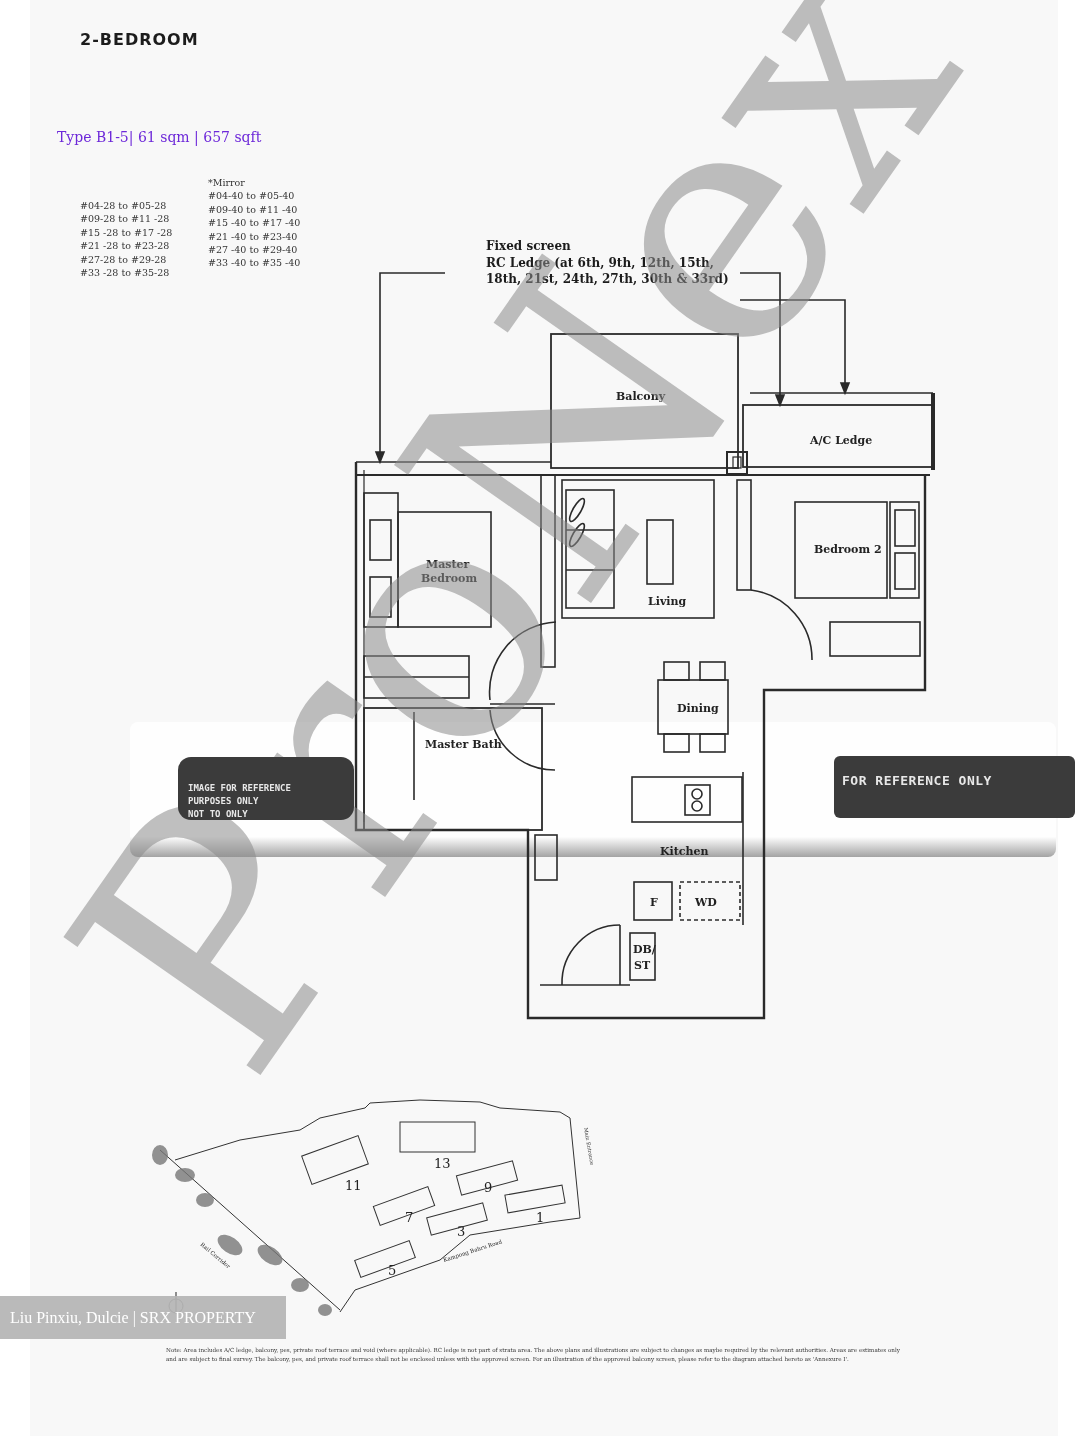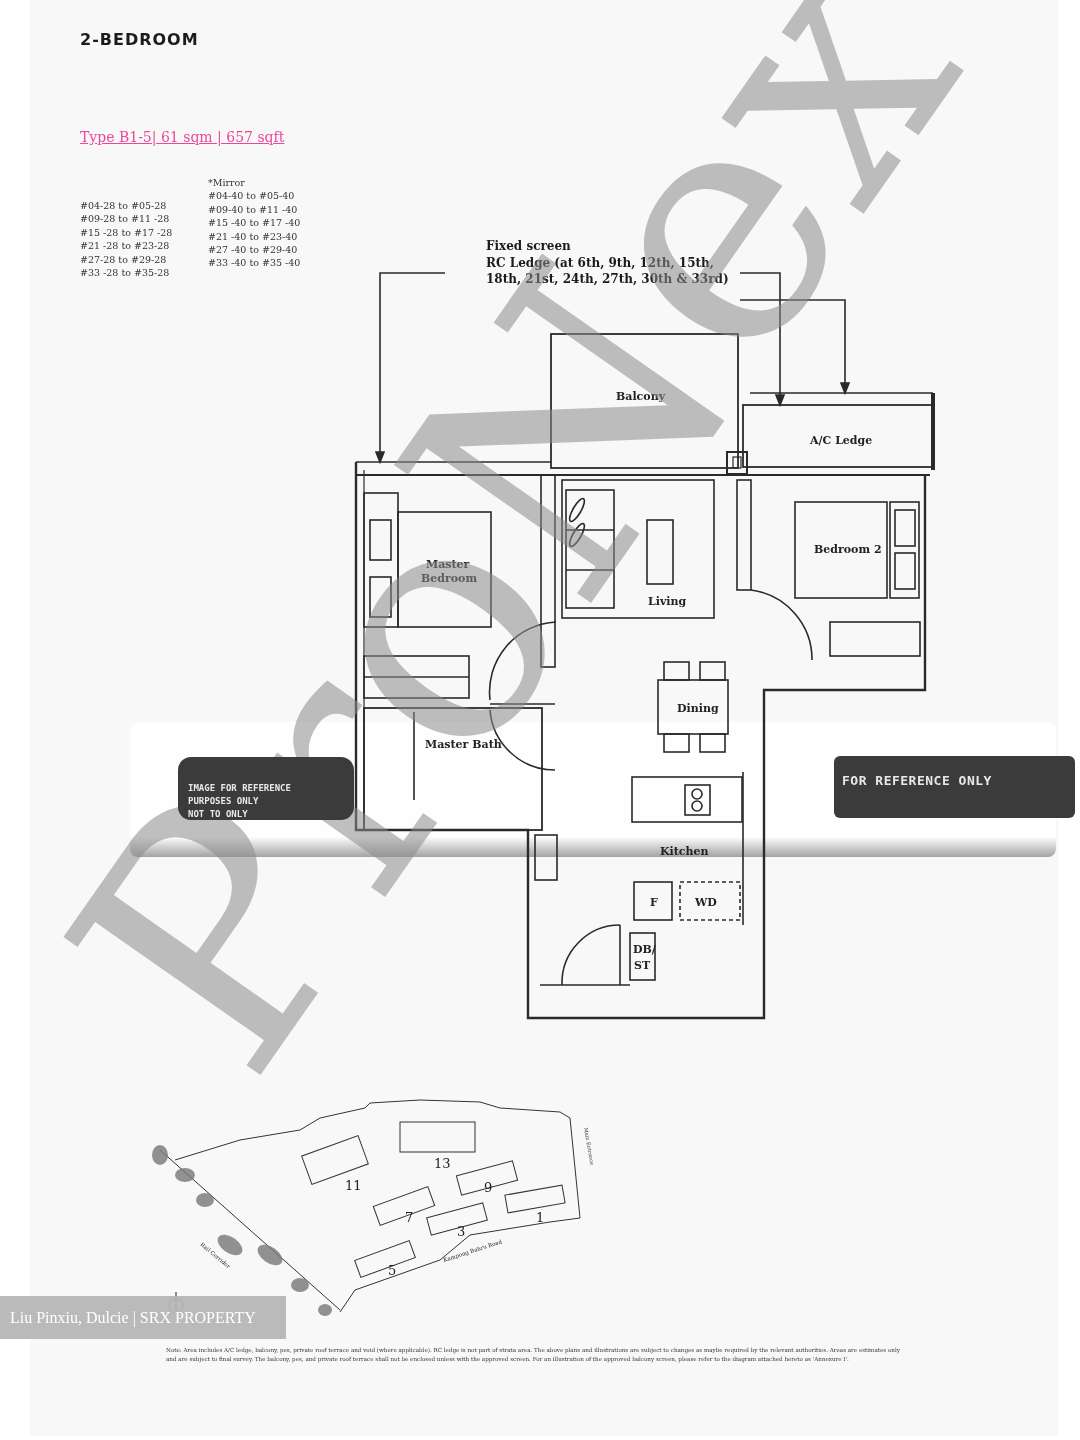--- a/index.html
+++ b/index.html
@@ -1,21 +1,21 @@
 <!DOCTYPE html>
 <html><head>
 <meta charset="utf-8">
 <style>
   html, body { margin:0; padding:0; }
   body { width:1080px; height:1440px; background:#ffffff; position:relative; overflow:hidden;
          font-family:"DejaVu Serif", serif; color:#1a1a1a; }
   .page { position:absolute; left:30px; top:0; width:1028px; height:1436px; background:#f8f8f8; }
   .title { position:absolute; left:80px; top:30px; font-family:"DejaVu Sans", sans-serif; font-weight:bold;
            font-size:16px; letter-spacing:1px; color:#1c1c1c; }
-  .type-line { position:absolute; left:80px; top:129px; font-size:14px; color:#ec4899;text-decoration:underline; }
+  .type-line { position:absolute; left:57px; top:129px; font-size:14px; color:#6d28d9; }
   .units { position:absolute; left:80px; top:176px; font-size:9.5px; color:#333; line-height:13.4px; }
   .units .col { position:absolute; top:0; white-space:nowrap; }
   .units .col1 { left:0; top:23px; }
   .units .col2 { left:128px; }
   .callout { position:absolute; left:486px; top:238px; font-size:12px; font-weight:bold; color:#1c1c1c; line-height:16px; }
   .callout .l1 { margin-bottom:1px; }
   svg { position:absolute; left:0; top:0; }
   .room-label { font-family:"DejaVu Serif", serif; font-size:11px; fill:#222; font-weight:bold; }
   .band { position:absolute; left:130px; top:722px; width:926px; height:135px; }
   .banner { position:absolute; background:#3b3b3b; color:#e8e8e8; border-radius:6px;

